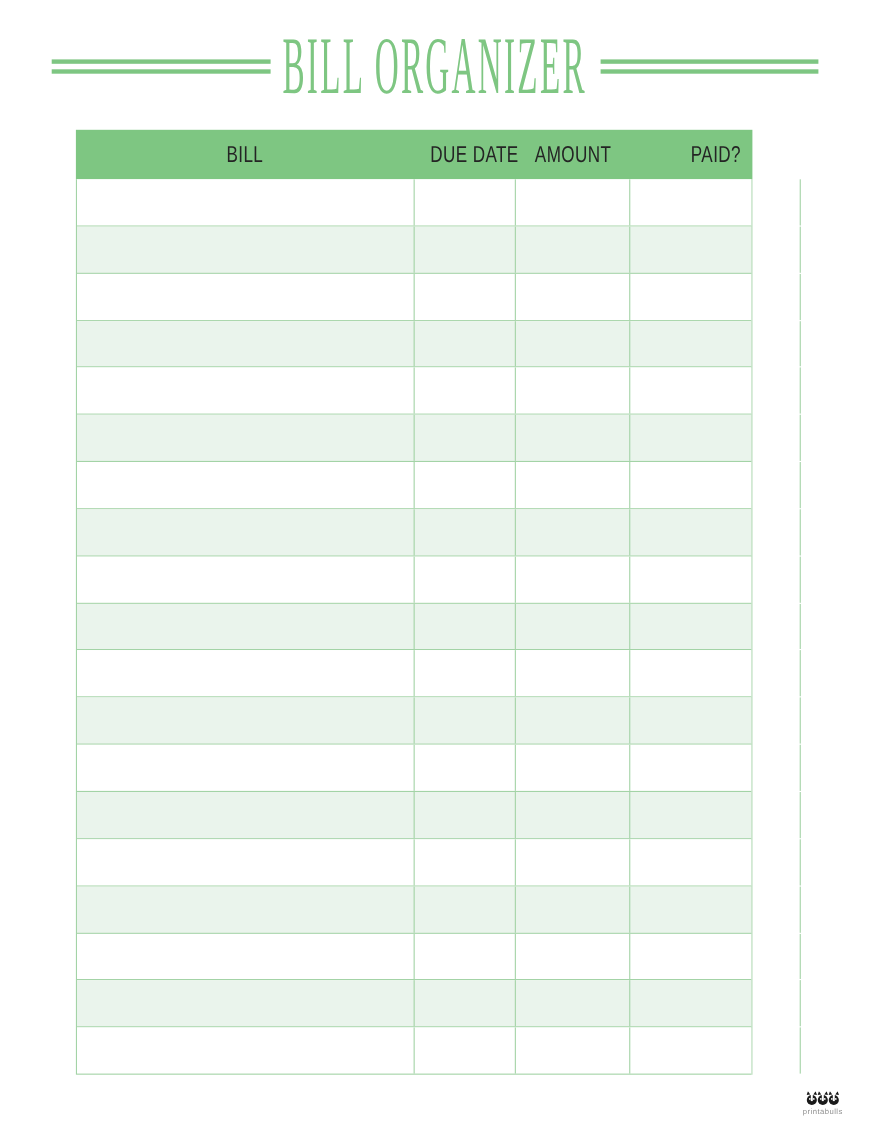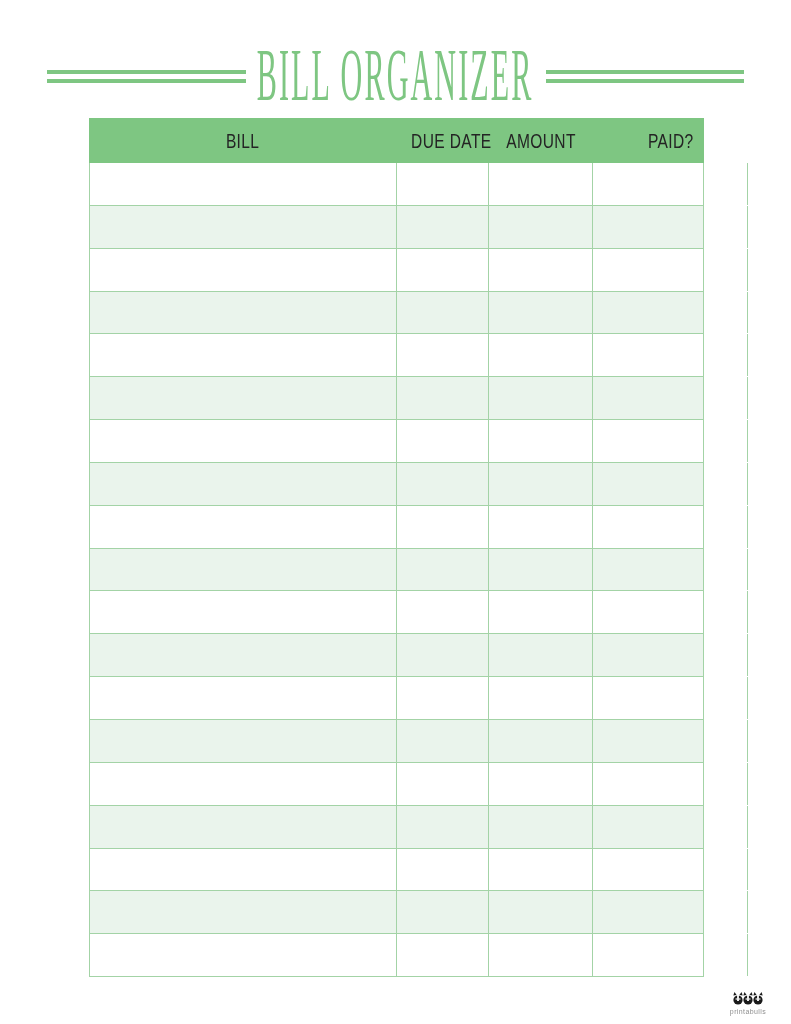--- a/index.html
+++ b/index.html
@@ -14,21 +14,21 @@
     --border: #a3d3a6;
     --rowalt: #eaf4ec;
     --headtext: #242424;
   }
 
   
   .title-row {
     position: absolute;
     left: 47px;
     right: 47px;
-    top: 48px;
+    top: 32px;
     height: 56px;
     display: flex;
     align-items: center;
   }
   .double-line {
     flex: 1;
     height: 13px;
     box-sizing: border-box;
     border-top: 4px solid var(--green);
     border-bottom: 4px solid var(--green);
@@ -51,21 +51,21 @@
     color: var(--green);
     letter-spacing: 4px;
     white-space: nowrap;
     transform: scale(0.52, 1.28);
     transform-origin: center center;
   }
 
   
   .bill-table {
     position: absolute;
-    left: 56px;
+    left: 36px;
     top: 118px;
     width: 615px;
     padding-left: 33px;
   }
   .thead {
     height: 45px;
     background: var(--green);
     display: grid;
     grid-template-columns: 308px 92px 104px 155px 46px;
     align-items: center;

